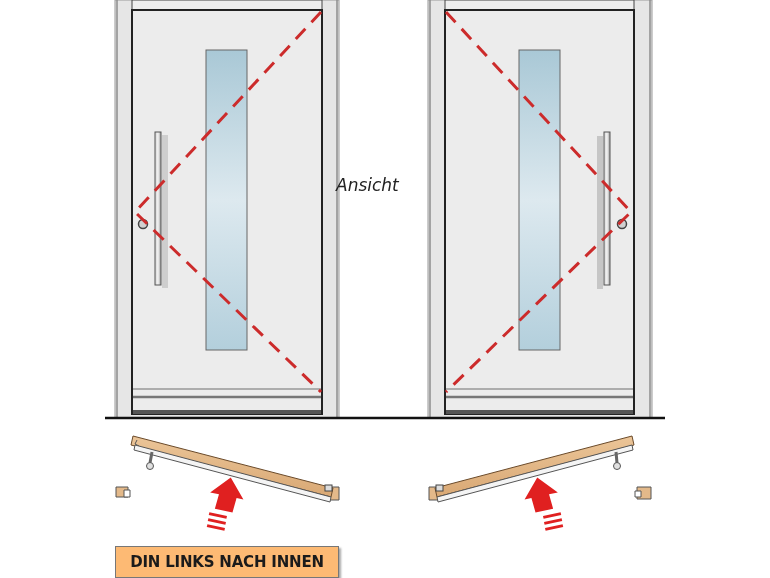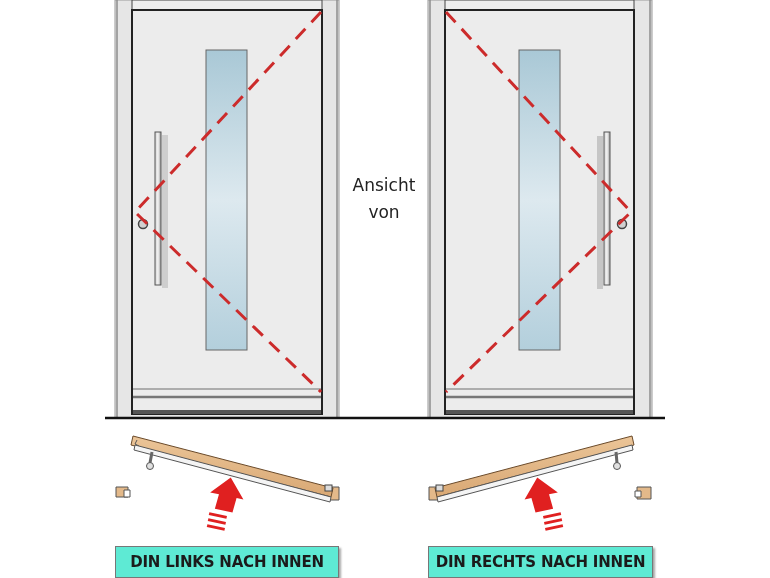--- a/index.html
+++ b/index.html
@@ -1,25 +1,26 @@
 <!DOCTYPE html>
 <html><head>
   <meta charset="utf-8">
   <style>
     html, body { margin: 0; padding: 0; background: #ffffff; }
     body { width: 770px; height: 578px; position: relative; overflow: hidden; font-family: "Liberation Sans", sans-serif; }
     #stage { position: absolute; left: 0; top: 0; width: 770px; height: 578px; }
     .center-text {
       position: absolute; left: 336px; top: 172px; width: 96px;
-      text-align: center; font-size: 17px; line-height: 27px; color: #222;
+      text-align: left; font-size: 17px; line-height: 27px; color: #222;
       font-family: "DejaVu Sans", sans-serif;
+      font-style: italic;
     }
     .label-box {
       position: absolute; height: 30px; top: 546px;
-      background: #5eead4; border: 1px solid #777;
+      background: #fdba74; border: 1px solid #777;
       box-shadow: 2px 2px 2px rgba(0,0,0,0.35);
       font-family: "DejaVu Sans", sans-serif; font-weight: bold; font-size: 15px;
       color: #1b1b1b; text-align: center; line-height: 30px; letter-spacing: -0.2px;
     }
     #label-left { left: 115px; width: 222px; }
     #label-right { left: 428px; width: 223px; }
   </style>
 </head>
 <body>
 
@@ -122,18 +123,16 @@
         <polygon points="541,477 558,496 549,496 550,511 532,511 531,496 524,496" fill="#e02020" transform="rotate(-12,541,495)"></polygon>
         <rect x="543" y="514" width="18" height="3" fill="#e02020" transform="rotate(-12,552,515)"></rect>
         <rect x="544" y="520" width="18" height="3" fill="#e02020" transform="rotate(-12,553,521)"></rect>
         <rect x="545" y="526" width="18" height="3" fill="#e02020" transform="rotate(-12,554,527)"></rect>
       </g>
     </g>
   </svg>
 
   <div class="center-text">
     <div>Ansicht</div>
-    <div>von</div>
   </div>
 
   <div id="label-left" class="label-box">DIN LINKS NACH INNEN</div>
-  <div id="label-right" class="label-box">DIN RECHTS NACH INNEN</div>
 </div>
 
 </body></html>

